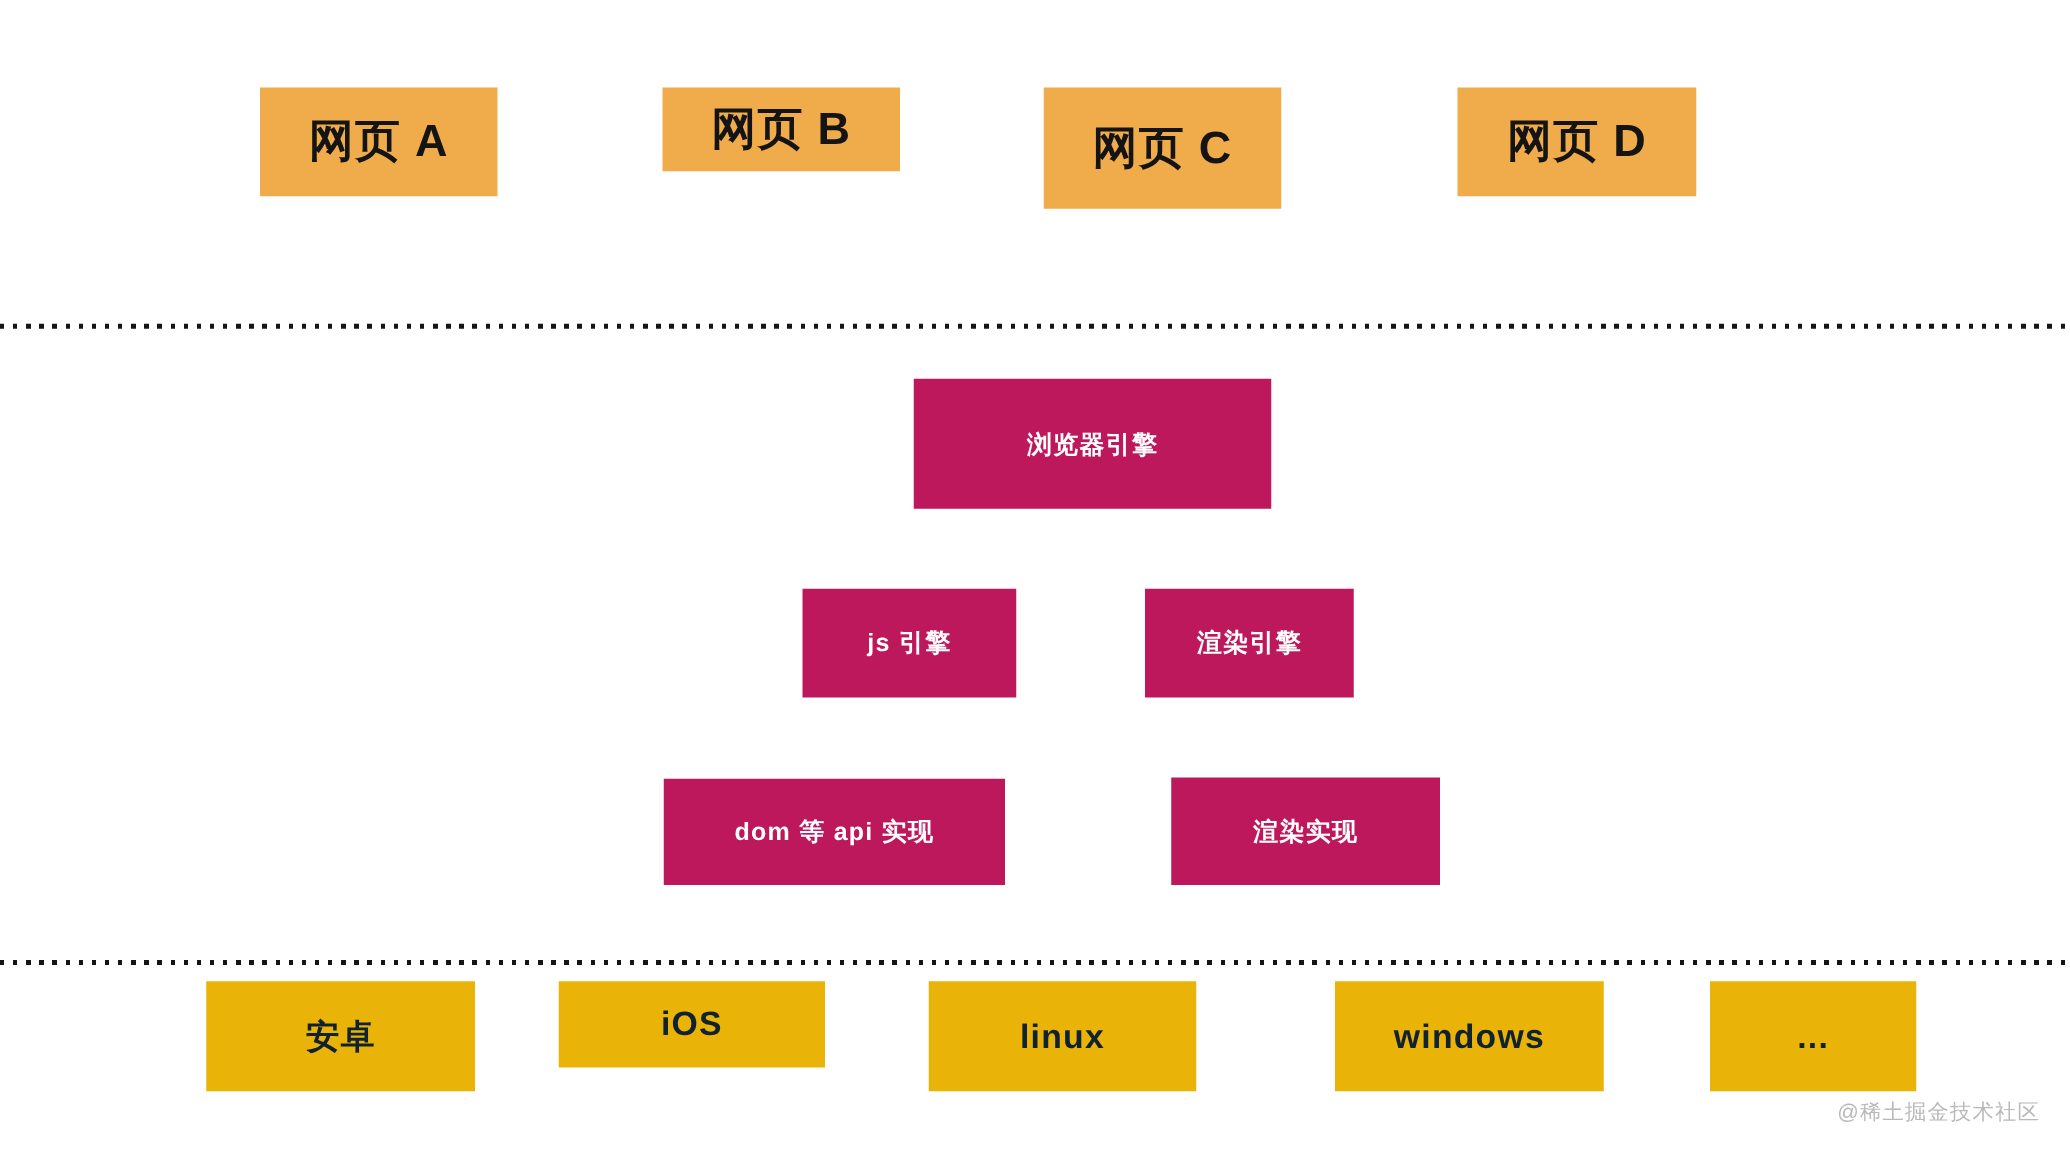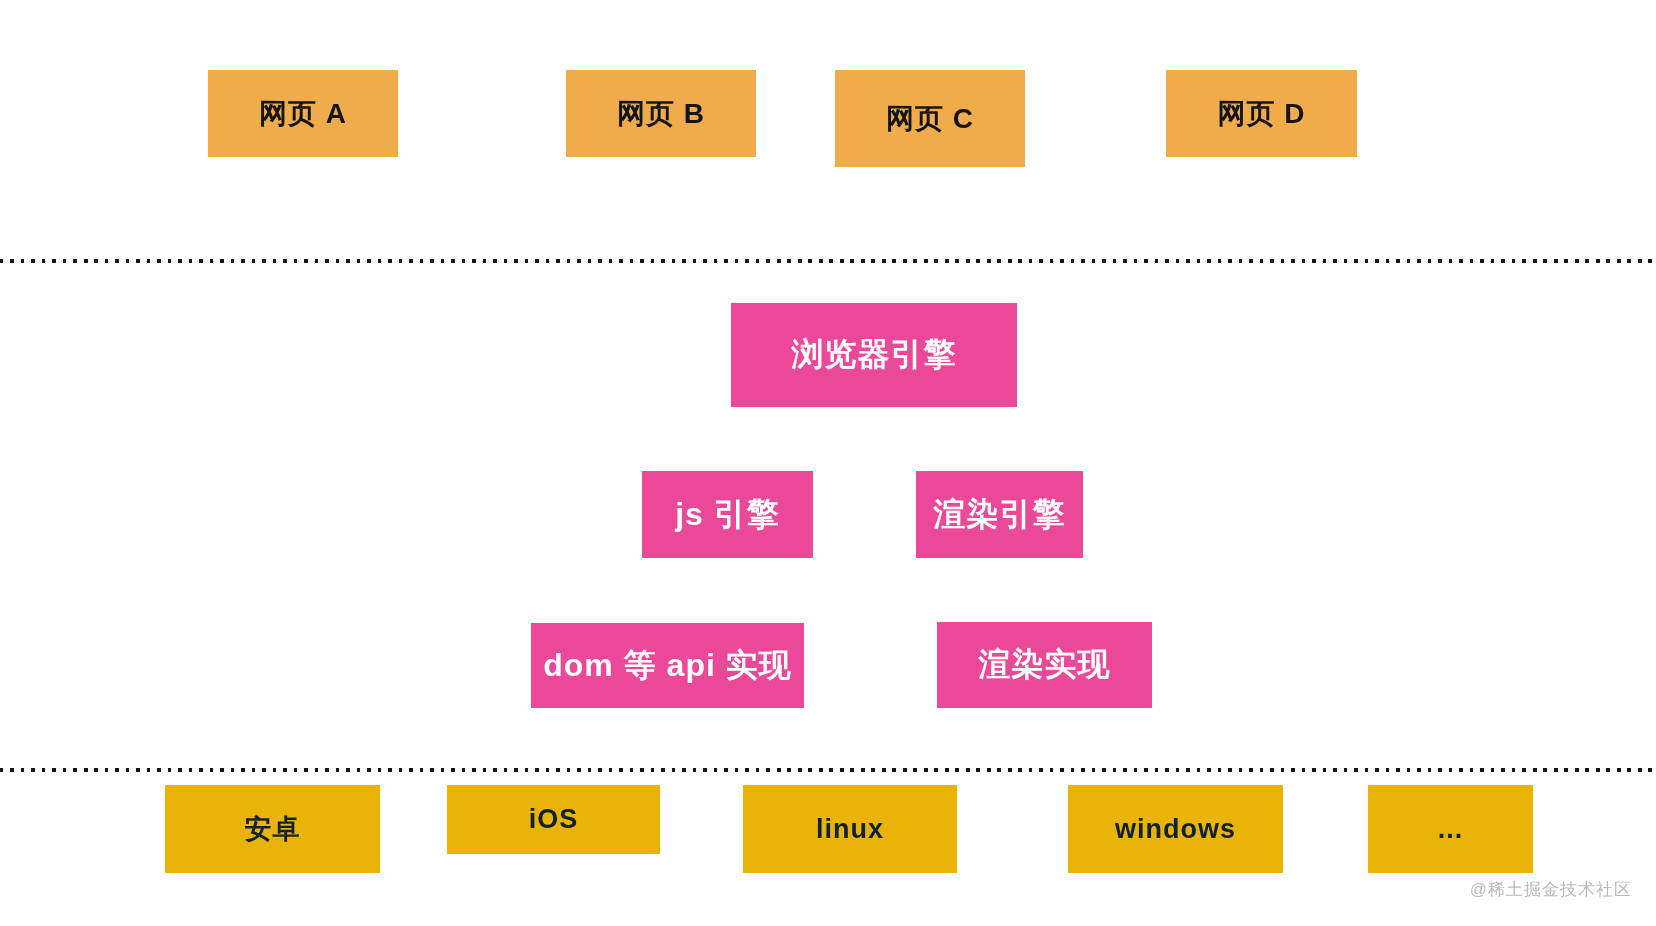--- a/index.html
+++ b/index.html
@@ -22,26 +22,26 @@
     display: flex;
     align-items: center;
     justify-content: center;
     font-weight: 700;
     letter-spacing: 1px;
     white-space: nowrap;
   }
   .box.orange {
     background: #f0ac4a;
     color: #141414;
-    font-size: 28px;
+    font-size: 36px;
   }
   .box.black {
-    background: #ec4899;
+    background: #be185d;
     color: #ffffff;
-    font-size: 32px;
+    font-size: 20px;
   }
   .box.blue {
     background: #eab308;
     color: #10222e;
     font-size: 27px;
   }
   .dotted-separator {
     position: absolute;
     left: 0;
     width: 1656px;
@@ -61,21 +61,21 @@
     letter-spacing: 1px;
     text-align: right;
   }
 </style>
 </head>
 <body>
 
 <div class="canvas">
 
   <div class="box orange" style="left:208px; top:70px; width:190px; height:87px;">网页 A</div>
-  <div class="box orange" style="left:530px; top:70px; width:190px; height:87px;margin-left:36px;">网页 B</div>
+  <div class="box orange" style="left:530px; top:70px; width:190px; height:67px;">网页 B</div>
   <div class="box orange" style="left:835px; top:70px; width:190px; height:97px;">网页 C</div>
   <div class="box orange" style="left:1166px; top:70px; width:191px; height:87px;">网页 D</div>
 
   <div class="dotted-separator" style="top:259px;"></div>
 
   <div class="box black" style="left:731px; top:303px; width:286px; height:104px;">浏览器引擎</div>
 
   <div class="box black" style="left:642px; top:471px; width:171px; height:87px;">js 引擎</div>
   <div class="box black" style="left:916px; top:471px; width:167px; height:87px;">渲染引擎</div>
 

